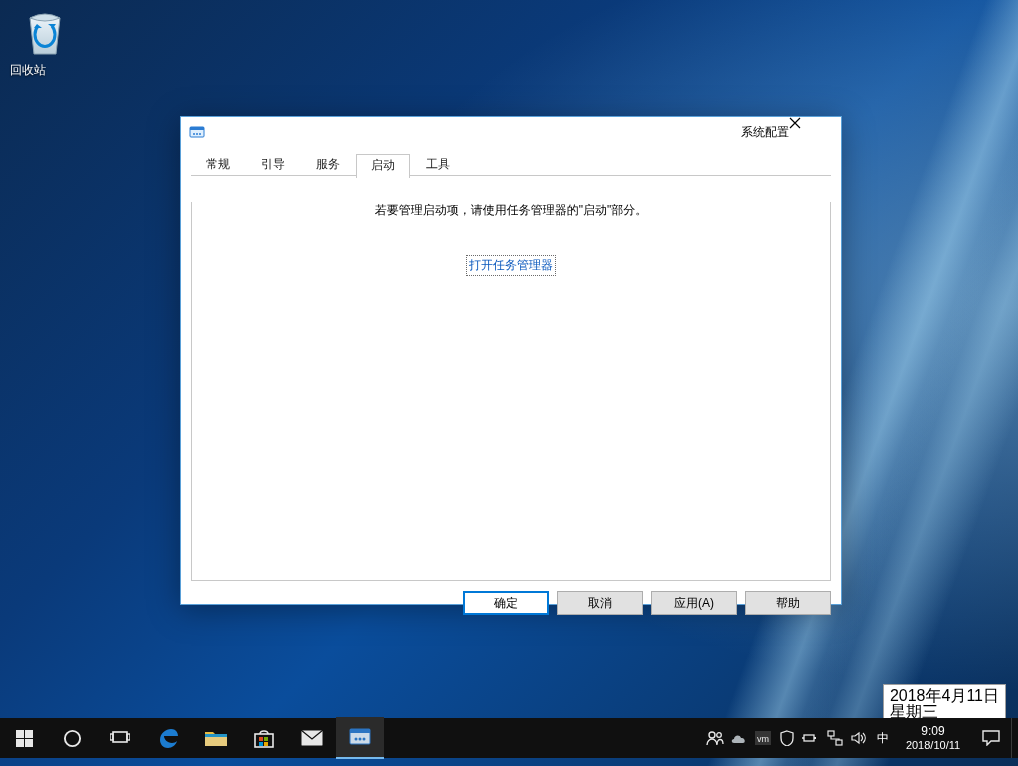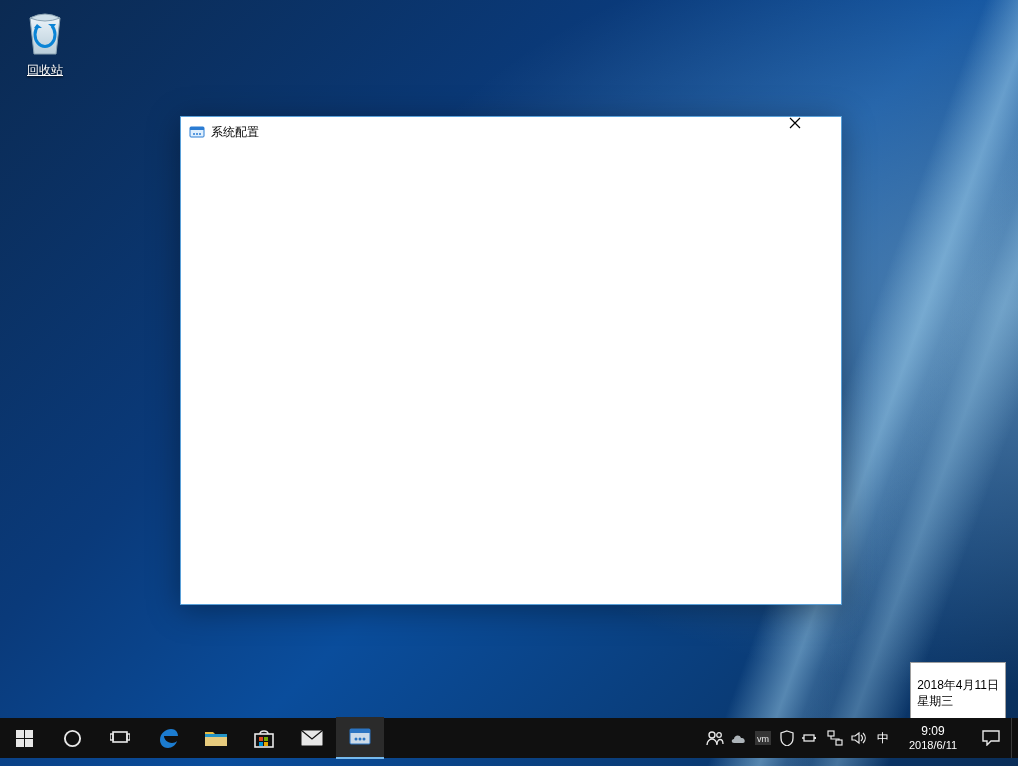--- a/index.html
+++ b/index.html
@@ -5,45 +5,45 @@
 html,body{margin:0;padding:0;width:1018px;height:766px;overflow:hidden;font-family:"Microsoft YaHei","Segoe UI",Tahoma,sans-serif;font-size:12px;color:#000;}
 
 .desktop{position:relative;width:1018px;height:766px;
   background:
    linear-gradient(110deg, rgba(255,255,255,0) 76%, rgba(180,230,255,.45) 80%, rgba(255,255,255,0) 84%),
    linear-gradient(110deg, rgba(255,255,255,0) 82%, rgba(180,230,255,.35) 86%, rgba(255,255,255,0) 90%),
    radial-gradient(1200px 700px at 100% 40%, rgba(205,245,255,.35), rgba(0,0,0,0) 55%),
    linear-gradient(135deg,#0b2a52 0%,#0a3a7a 35%,#0a4d9c 55%,#0a2e59 100%);
 }
 
-.desktop-icon{position:absolute;left:10px;top:6px;width:70px;text-align:center;color:#fff;font-size:12px;text-decoration:underline;}
+.desktop-icon{position:absolute;left:10px;top:6px;width:70px;text-align:left;color:#fff;font-size:12px;}
 .bin{width:46px;height:52px;margin:0 auto 4px;position:relative;}
 .bin svg{display:block;margin:auto;}
 .desktop-icon .lbl{display:block;text-shadow:0 1px 2px rgba(0,0,0,.8);}
 
 
 .win{position:absolute;left:180px;top:116px;width:660px;height:487px;background:#fff;border:1px solid #5aa0d8;box-shadow:0 5px 30px rgba(0,0,0,.35);}
 .titlebar{height:30px;display:flex;align-items:center;padding:0 6px 0 8px;background:#fff;}
 .titlebar .ico{width:16px;height:16px;margin-right:6px;display:inline-block;}
-.titlebar .ttl{flex:1;font-size:12px;}
+.titlebar .ttl{flex:1;font-size:12px;text-align:right;}
 .titlebar .close{width:46px;height:30px;text-align:center;line-height:30px;font-size:14px;color:#222;}
 
 .dlg-body{position:absolute;left:10px;right:10px;top:36px;bottom:10px;}
 .tabs{display:flex;border-bottom:1px solid #c8c8c8;height:22px;}
 .tab{padding:2px 14px 0;height:20px;border:1px solid transparent;border-bottom:none;margin-right:1px;color:#222;font-size:12px;cursor:default;}
 .tab.active{background:#fff;border-color:#c8c8c8;position:relative;top:1px;height:21px;}
 .tabpage{border:1px solid #c8c8c8;border-top:none;height:378px;background:#fff;text-align:center;}
 .msg{margin-top:26px;font-size:12px;}
 .link{display:inline-block;margin-top:36px;color:#0a58bd;text-decoration:none;border:1px dotted #6a6a6a;padding:1px 2px;font-size:12px;}
 .btns{display:flex;justify-content:flex-end;gap:8px;padding-top:10px;}
 .btn{width:86px;height:24px;background:#e1e1e1;border:1px solid #adadad;font-size:12px;color:#000;cursor:default;}
 .btn.default{background:#fff;border:2px solid #0078d7;height:24px;width:86px;}
 
 
-.date-tip{position:absolute;right:12px;bottom:42px;background:#fff;border:1px solid #9e9e9e;padding:14px 6px;font-size:12px;line-height:16px;}
+.date-tip{position:absolute;right:12px;bottom:42px;background:#fff;border:1px solid #9e9e9e;padding:3px 6px;font-size:16px;line-height:16px;}
 
 
 .taskbar{position:absolute;left:0;right:0;bottom:8px;height:40px;background:#101010;display:flex;color:#fff;}
 .tb-left{display:flex;align-items:center;}
 .tb-item{width:48px;height:40px;display:flex;align-items:center;justify-content:center;}
 .tb-item.active{background:#2b2b2b;border-bottom:2px solid #76b9ed;}
 .tb-right{margin-left:auto;display:flex;align-items:center;}
 .tray{display:flex;align-items:center;}
 .tray .ti{width:24px;height:40px;display:flex;align-items:center;justify-content:center;font-size:12px;}
 .ime{width:22px;text-align:center;font-size:12px;}
@@ -93,20 +93,41 @@
         </svg>
       </span>
       <span class="ttl">系统配置</span>
       <span class="close">
         <svg width="12" height="12" viewBox="0 0 12 12">
           <path d="M1 1 L11 11 M11 1 L1 11" stroke="#000" stroke-width="1.2"></path>
         </svg>
       </span>
     </div>
 
+    <div class="dlg-body">
+      <div class="tabs">
+        <div class="tab">常规</div>
+        <div class="tab">引导</div>
+        <div class="tab">服务</div>
+        <div class="tab active">启动</div>
+        <div class="tab">工具</div>
+      </div>
+
+      <div class="tabpage">
+        <div class="msg">若要管理启动项，请使用任务管理器的"启动"部分。</div>
+        <a class="link" href="#">打开任务管理器</a>
+      </div>
+
+      <div class="btns">
+        <button class="btn default">确定</button>
+        <button class="btn">取消</button>
+        <button class="btn">应用(A)</button>
+        <button class="btn">帮助</button>
+      </div>
+    </div>
   </div>
 
   <div class="date-tip">
     <div>2018年4月11日</div>
     <div>星期三</div>
   </div>
 
   <div class="taskbar">
     <div class="tb-left">
       <div class="tb-item">
@@ -212,21 +233,21 @@
         <div class="ti">
           <svg width="16" height="14" viewBox="0 0 16 14">
             <path d="M1 5 H4 L8 2 V12 L4 9 H1 Z" fill="none" stroke="#fff" stroke-width="1.2"></path>
             <path d="M10 4 C12 6 12 8 10 10 M12 2 C15 5 15 9 12 12" fill="none" stroke="#fff" stroke-width="1.2"></path>
           </svg>
         </div>
         <div class="ti ime">中</div>
       </div>
       <div class="clock">
         <span class="t">9:09</span>
-        <span class="d">2018/6/11</span>
+        <span class="d">2018/10/11</span>
       </div>
       <div class="action">
         <svg width="18" height="16" viewBox="0 0 18 16">
           <path d="M1 1 H17 V11 H9 L5 15 V11 H1 Z" fill="none" stroke="#fff" stroke-width="1.4"></path>
         </svg>
       </div>
       <div class="peek"></div>
     </div>
   </div>
 

